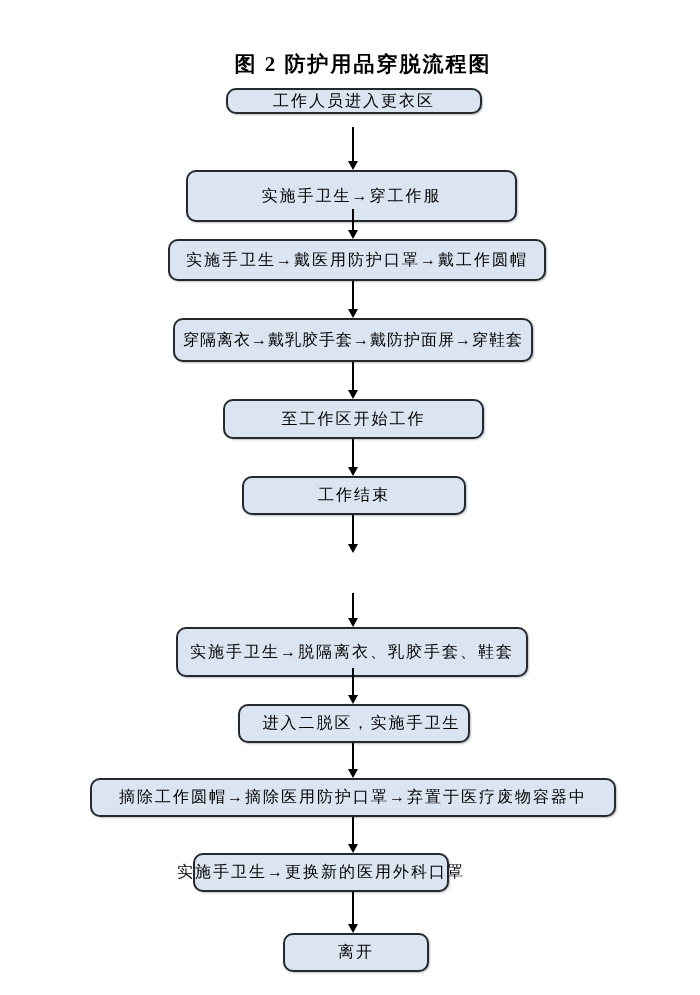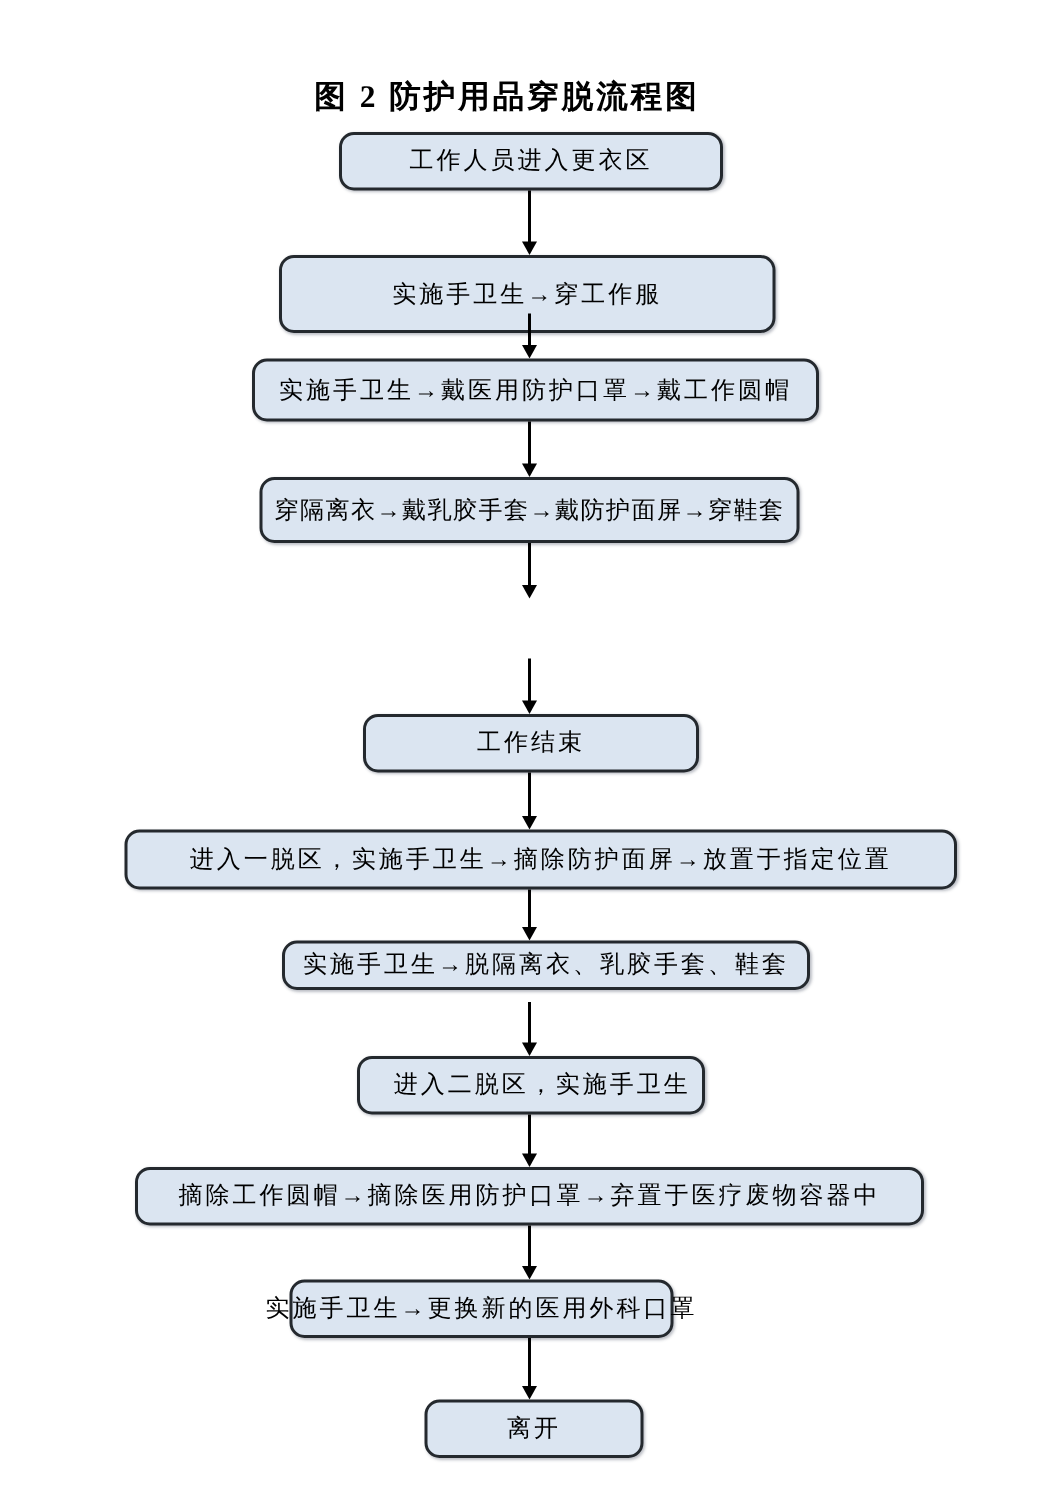--- a/index.html
+++ b/index.html
@@ -19,46 +19,47 @@
   .fig-title {
     position: absolute;
     left: 0;
     top: 50px;
     width: 676px;
     text-align: center;
     font-size: 21px;
     font-weight: bold;
     letter-spacing: 2px;
     white-space: nowrap;
+    padding-left: 25px;
   }
   .flow-box {
     position: absolute;
     box-sizing: border-box;
     background: #dbe5f1;
     border: 2px solid #24292e;
     border-radius: 10px;
     box-shadow: 1px 1px 2px rgba(60,70,90,0.35);
     display: flex;
     align-items: center;
     justify-content: center;
     font-size: 16px;
     letter-spacing: 2px;
     white-space: nowrap;
     text-align: center;
   }
   .tight { letter-spacing: 1px; }
   
-  .b1  { left:226px; top:88px;  width:256px; height:39px; }
+  .b1  { left:226px; top:88px;  width:256px; height:26px; }
   .b2  { left:186px; top:170px; width:331px; height:52px; }
   .b3  { left:168px; top:239px; width:378px; height:42px;font-family:Liberation Serif, serif; }
   .b4  { left:173px; top:318px; width:360px; height:44px; }
   .b5  { left:223px; top:399px; width:261px; height:40px; }
   .b6  { left:242px; top:476px; width:224px; height:39px; }
   .b7  { left:83px;  top:553px; width:555px; height:40px; }
-  .b8  { left:188px; top:627px; width:352px; height:33px; }
+  .b8  { left:176px; top:627px; width:352px; height:50px; }
   .b9  { left:238px; top:704px; width:232px; height:39px;padding-left:15px; }
   .b10 { left:90px;  top:778px; width:526px; height:39px; }
   .b11 { left:193px; top:853px; width:256px; height:39px; }
   .b12 { left:283px; top:933px; width:146px; height:39px;text-align:right; }
   
   .arrow {
     position: absolute;
     left: 347px;
     width: 12px;
   }
@@ -106,26 +107,26 @@
 
   <div class="flow-box b2">实施手卫生→穿工作服</div>
   <div class="arrow a2"></div>
 
   <div class="flow-box b3">实施手卫生→戴医用防护口罩→戴工作圆帽</div>
   <div class="arrow a3"></div>
 
   <div class="flow-box b4 tight">穿隔离衣→戴乳胶手套→戴防护面屏→穿鞋套</div>
   <div class="arrow a4"></div>
 
+  <div class="flow-box b5">至工作区开始工作</div>
   <div class="arrow a5"></div>
 
   <div class="flow-box b6">工作结束</div>
   <div class="arrow a6"></div>
 
-  <div class="flow-box b7">进入一脱区，实施手卫生→摘除防护面屏→放置于指定位置</div>
   <div class="arrow a7"></div>
 
   <div class="flow-box b8">实施手卫生→脱隔离衣、乳胶手套、鞋套</div>
   <div class="arrow a8"></div>
 
   <div class="flow-box b9">进入二脱区，实施手卫生</div>
   <div class="arrow a9"></div>
 
   <div class="flow-box b10">摘除工作圆帽→摘除医用防护口罩→弃置于医疗废物容器中</div>
   <div class="arrow a10"></div>

